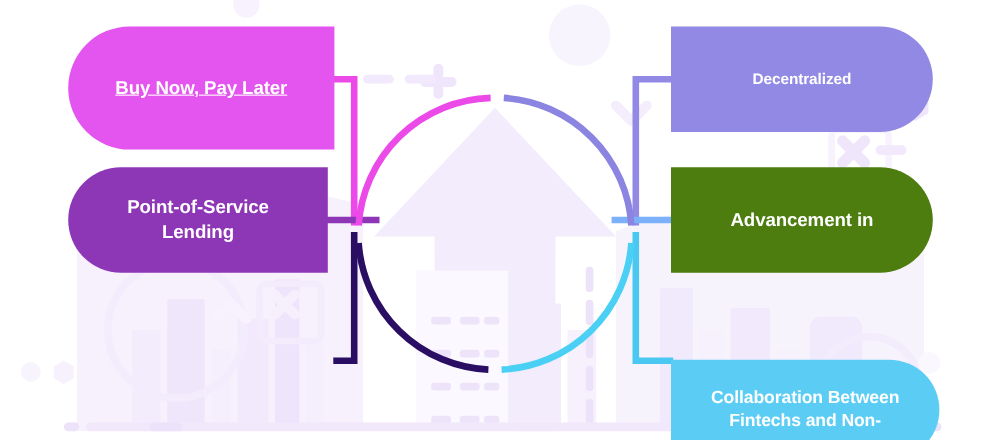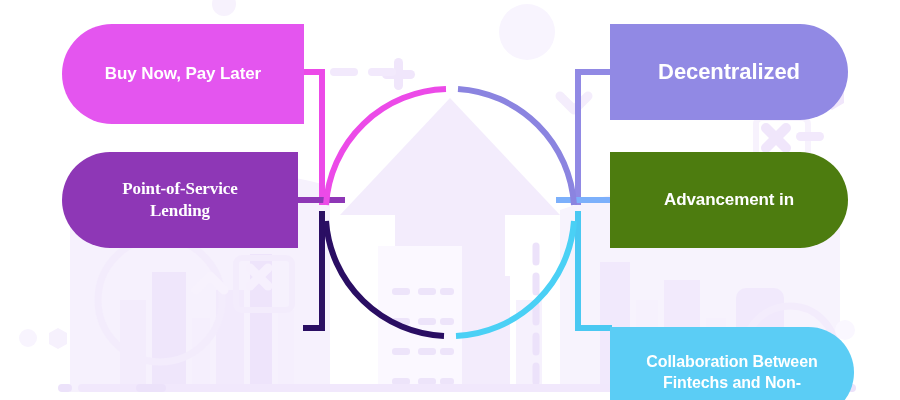--- a/index.html
+++ b/index.html
@@ -194,35 +194,35 @@
       <path d="M326 205 A124 124 0 0 1 446 89" stroke="#ec4ae8"></path>
 
       <path d="M458 89 A124 124 0 0 1 574 205" stroke="#8b84e0"></path>
 
       <path d="M574 221 A124 124 0 0 1 456 336" stroke="#4ad0f5"></path>
 
       <path d="M444 336 A124 124 0 0 1 326 221" stroke="#2a0e63"></path>
     </g>
   </svg>
 
-  <div class="pill left" style="left:62px; top:24px; width:242px; height:100px; background:#e455ef; font-size:17px;">
+  <div class="pill left" style="left:62px; top:24px; width:242px; height:112px; background:#e455ef; font-size:17px;text-decoration:underline;">
     <div>
       <span>Buy Now, Pay Later</span>
     </div>
   </div>
 
-  <div class="pill left" style="left:62px; top:152px; width:236px; height:96px; background:#8e37b6; font-size:17px;font-family:Liberation Serif, serif;">
+  <div class="pill left" style="left:62px; top:152px; width:236px; height:96px; background:#8e37b6; font-size:17px;">
     <div>
       <span>Point-of-Service</span>
       <span>Lending</span>
     </div>
   </div>
 
 
-  <div class="pill right" style="left:610px; top:24px; width:238px; height:96px; background:#9189e4; font-size:22px;">
+  <div class="pill right" style="left:610px; top:24px; width:238px; height:96px; background:#9189e4; font-size:14px;">
     <div>
       <span>Decentralized</span>
     </div>
   </div>
 
   <div class="pill right" style="left:610px; top:152px; width:238px; height:96px; background:#4d7c0f; font-size:17px;">
     <div>
       <span>Advancement in</span>
     </div>
   </div>

